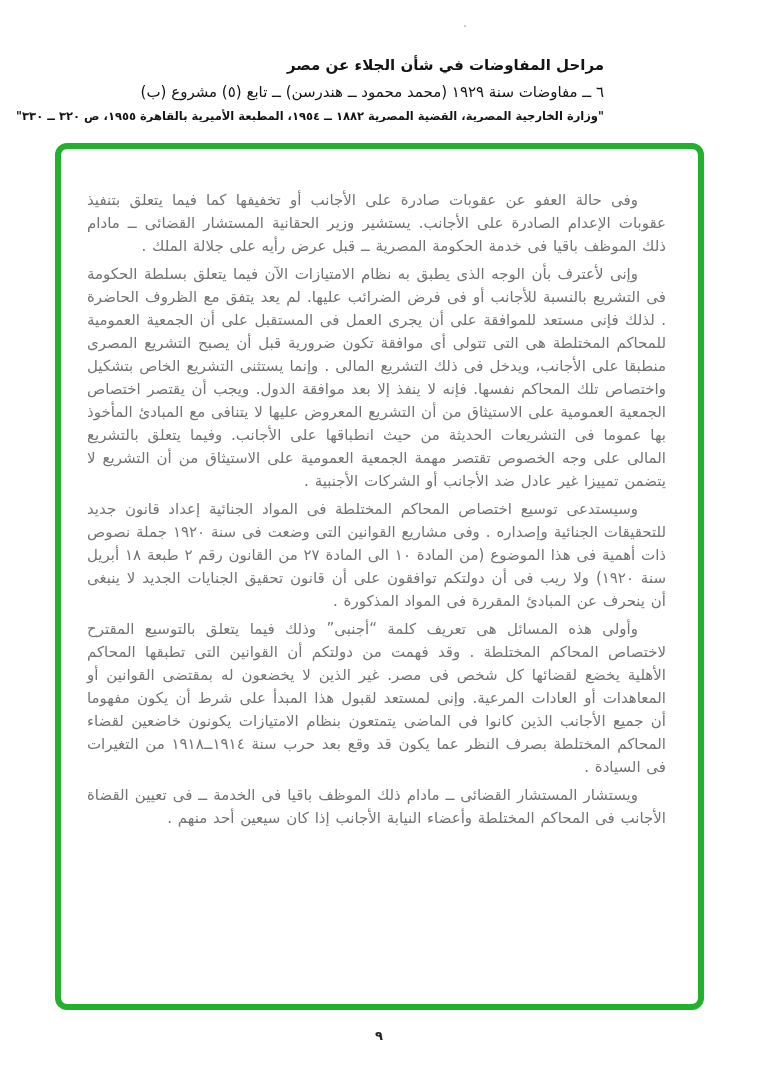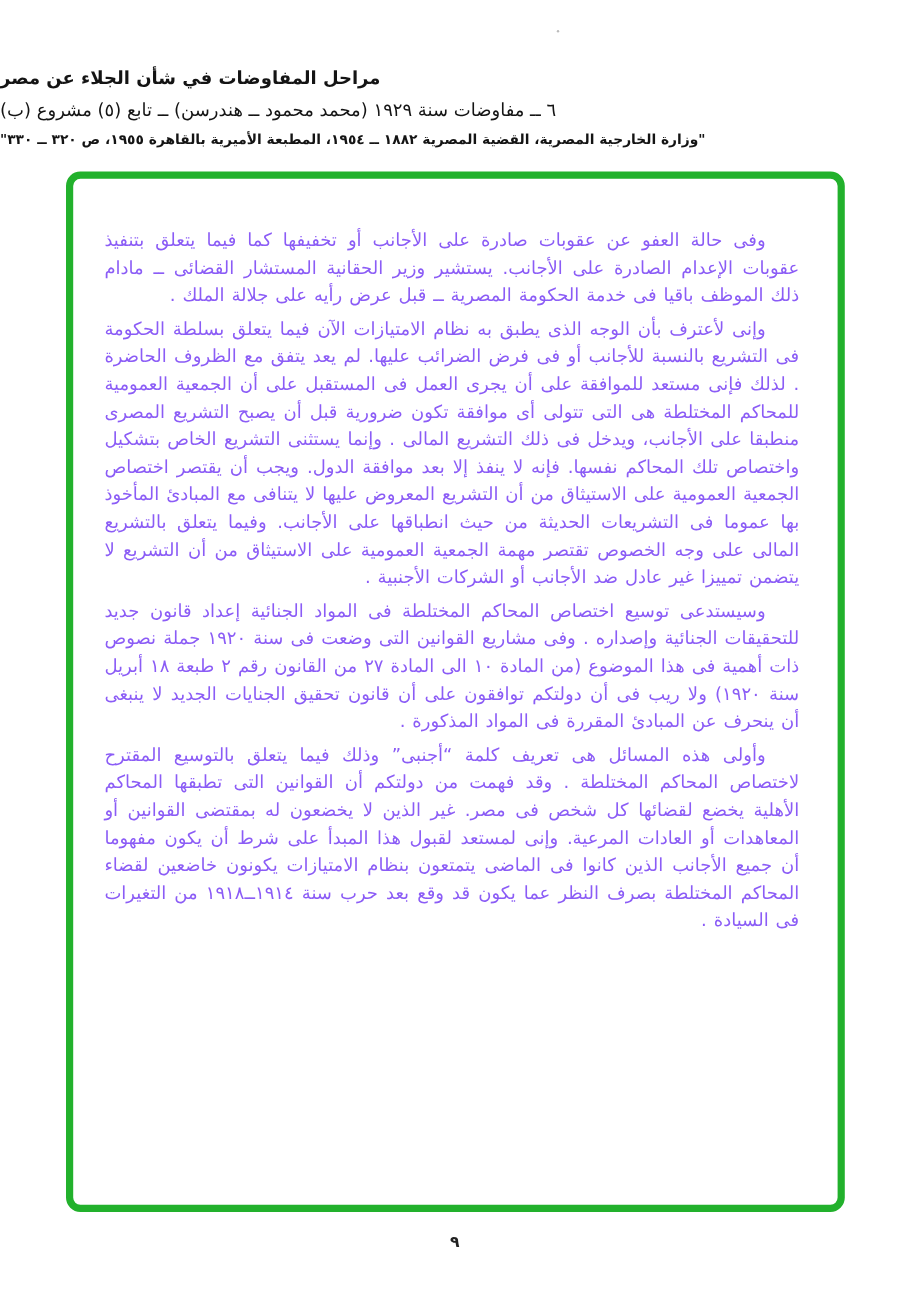--- a/index.html
+++ b/index.html
@@ -16,21 +16,21 @@
     width: 758px;
     height: 1078px;
     background: #ffffff;
     color: #141414;
   }
   .doc-header {
     position: absolute;
     top: 52px;
     left: 0;
     width: 604px;
-    text-align: left;
+    text-align: right;
     direction: rtl;
   }
   .doc-title {
     font-size: 15px;
     font-weight: bold;
     line-height: 26px;
     letter-spacing: 0.2px;
   }
   .doc-subtitle {
     font-size: 15px;
@@ -54,21 +54,21 @@
   }
   .content {
     position: absolute;
     top: 40px;
     right: 32px;
     left: 26px;
     direction: rtl;
     text-align: justify;
     font-size: 15px;
     line-height: 23px;
-    color: #8b5cf6;
+    color: #737373;
   }
   .content p {
     margin: 0 0 5px 0;
     text-indent: 28px;
     word-spacing: 1px;
   }
   .page-number {
     position: absolute;
     top: 1028px;
     left: 0;
@@ -100,18 +100,19 @@
     <div class="doc-subtitle">٦ ــ مفاوضات سنة ١٩٢٩ (محمد محمود ــ هندرسن) ــ تابع (٥) مشروع (ب)</div>
     <div class="doc-source">"وزارة الخارجية المصرية، القضية المصرية ١٨٨٢ ــ ١٩٥٤، المطبعة الأميرية بالقاهرة ١٩٥٥، ص ٣٢٠ ــ ٣٣٠"</div>
   </div>
 
   <div class="green-box">
     <div class="content">
       <p>وفى حالة العفو عن عقوبات صادرة على الأجانب أو تخفيفها كما فيما يتعلق بتنفيذ عقوبات الإعدام الصادرة على الأجانب. يستشير وزير الحقانية المستشار القضائى ــ مادام ذلك الموظف باقيا فى خدمة الحكومة المصرية ــ قبل عرض رأيه على جلالة الملك .</p>
       <p>وإنى لأعترف بأن الوجه الذى يطبق به نظام الامتيازات الآن فيما يتعلق بسلطة الحكومة فى التشريع بالنسبة للأجانب أو فى فرض الضرائب عليها. لم يعد يتفق مع الظروف الحاضرة . لذلك فإنى مستعد للموافقة على أن يجرى العمل فى المستقبل على أن الجمعية العمومية للمحاكم المختلطة هى التى تتولى أى موافقة تكون ضرورية قبل أن يصبح التشريع المصرى منطبقا على الأجانب، ويدخل فى ذلك التشريع المالى . وإنما يستثنى التشريع الخاص بتشكيل واختصاص تلك المحاكم نفسها. فإنه لا ينفذ إلا بعد موافقة الدول. ويجب أن يقتصر اختصاص الجمعية العمومية على الاستيثاق من أن التشريع المعروض عليها لا يتنافى مع المبادئ المأخوذ بها عموما فى التشريعات الحديثة من حيث انطباقها على الأجانب. وفيما يتعلق بالتشريع المالى على وجه الخصوص تقتصر مهمة الجمعية العمومية على الاستيثاق من أن التشريع لا يتضمن تمييزا غير عادل ضد الأجانب أو الشركات الأجنبية .</p>
       <p>وسيستدعى توسيع اختصاص المحاكم المختلطة فى المواد الجنائية إعداد قانون جديد للتحقيقات الجنائية وإصداره . وفى مشاريع القوانين التى وضعت فى سنة ١٩٢٠ جملة نصوص ذات أهمية فى هذا الموضوع (من المادة ١٠ الى المادة ٢٧ من القانون رقم ٢ طبعة ١٨ أبريل سنة ١٩٢٠) ولا ريب فى أن دولتكم توافقون على أن قانون تحقيق الجنايات الجديد لا ينبغى أن ينحرف عن المبادئ المقررة فى المواد المذكورة .</p>
       <p>وأولى هذه المسائل هى تعريف كلمة “أجنبى” وذلك فيما يتعلق بالتوسيع المقترح لاختصاص المحاكم المختلطة . وقد فهمت من دولتكم أن القوانين التى تطبقها المحاكم الأهلية يخضع لقضائها كل شخص فى مصر. غير الذين لا يخضعون له بمقتضى القوانين أو المعاهدات أو العادات المرعية. وإنى لمستعد لقبول هذا المبدأ على شرط أن يكون مفهوما أن جميع الأجانب الذين كانوا فى الماضى يتمتعون بنظام الامتيازات يكونون خاضعين لقضاء المحاكم المختلطة بصرف النظر عما يكون قد وقع بعد حرب سنة ١٩١٤ــ١٩١٨ من التغيرات فى السيادة .</p>
+      <p>ويستشار المستشار القضائى ــ مادام ذلك الموظف باقيا فى الخدمة ــ فى تعيين القضاة الأجانب فى المحاكم المختلطة وأعضاء النيابة الأجانب إذا كان سيعين أحد منهم .</p>
     </div>
   </div>
 
   <div class="page-number">٩</div>
 
 </div>
 
 </body></html>

